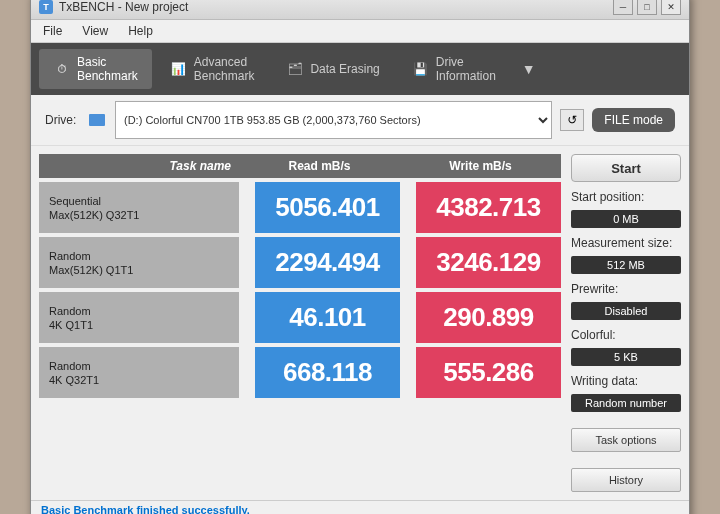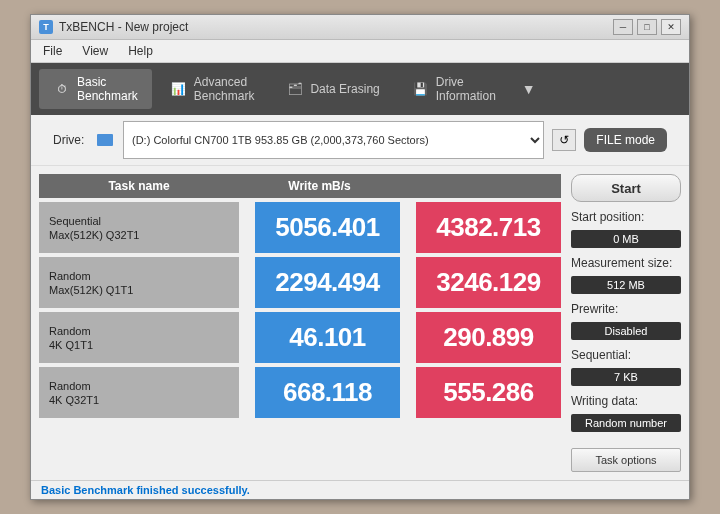--- a/index.html
+++ b/index.html
@@ -108,21 +108,21 @@
     .tab-label { line-height: 1.2; text-align: left; }
     .toolbar-arrow {
       margin-left: 4px;
       color: #ccc;
       font-size: 14px;
       cursor: pointer;
       padding: 4px;
     }
     .drive-bar {
       background: #f0f0f0;
-      padding: 6px 22px;
+      padding: 6px 14px;
       display: flex;
       align-items: center;
       gap: 8px;
       border-bottom: 1px solid #ddd;
     }
     .drive-label {
       font-size: 12px;
       color: #333;
       min-width: 36px;
     }
@@ -172,21 +172,21 @@
       background: #6a6a6a;
       color: white;
       font-size: 12px;
       font-weight: bold;
       text-align: center;
       margin-bottom: 4px;
     }
     .table-header div {
       padding: 5px 8px;
     }
-    .table-header div:first-child { text-align: center; }
+    .table-header div:first-child { text-align: right; font-style: italic; }
     .bench-row {
       display: grid;
       grid-template-columns: 200px 1fr 1fr;
       margin-bottom: 4px;
       gap: 16px;
     }
     .row-label {
       background: #b0b0b0;
       color: #222;
       font-size: 11px;
@@ -225,21 +225,21 @@
     }
     .start-btn {
       width: 100%;
       height: 28px;
       background: linear-gradient(to bottom, #f8f8f8, #ddd);
       border: 1px solid #aaa;
       cursor: pointer;
       font-size: 13px;
       font-weight: bold;
       color: #333;
-      border-radius: 10px;
+      border-radius: 4px;
     }
     .side-label {
       font-size: 12px;
       color: #333;
       margin-top: 2px;
     }
     .side-value-box {
       background: #333;
       color: white;
       font-size: 11px;
@@ -331,20 +331,21 @@
     <div class="drive-refresh-btn">↺</div>
     <button class="file-mode-btn">FILE mode</button>
   </div>
 
   <div class="main-content">
 
     <div class="table-area">
 
       <div class="table-header">
         <div>Task name</div>
+        <div>Read mB/s</div>
         <div>Write mB/s</div>
       </div>
 
       <div class="bench-row">
         <div class="row-label" style="white-space:pre-line;">Sequential
 Max(512K) Q32T1</div>
         <div class="read-val">5056.401</div>
         <div class="write-val">4382.713</div>
       </div>
 
@@ -375,26 +376,27 @@
 
       <div class="side-label">Start position:</div>
       <div class="side-value-box">0 MB</div>
 
       <div class="side-label">Measurement size:</div>
       <div class="side-value-box">512 MB</div>
 
       <div class="side-label">Prewrite:</div>
       <div class="side-value-box">Disabled</div>
 
-      <div class="side-label">Sequential:</div>
-      <div class="side-value-box">7 KB</div>
+      <div class="side-label">Colorful:</div>
+      <div class="side-value-box">5 KB</div>
 
       <div class="side-label">Writing data:</div>
       <div class="side-value-box">Random number</div>
 
       <button class="task-options-btn">Task options</button>
+      <button class="history-btn">History</button>
     </div>
   </div>
 
   <div class="status-bar">
     <span>Basic Benchmark finished successfully.</span>
   </div>
 </div>
 
 </body></html>

